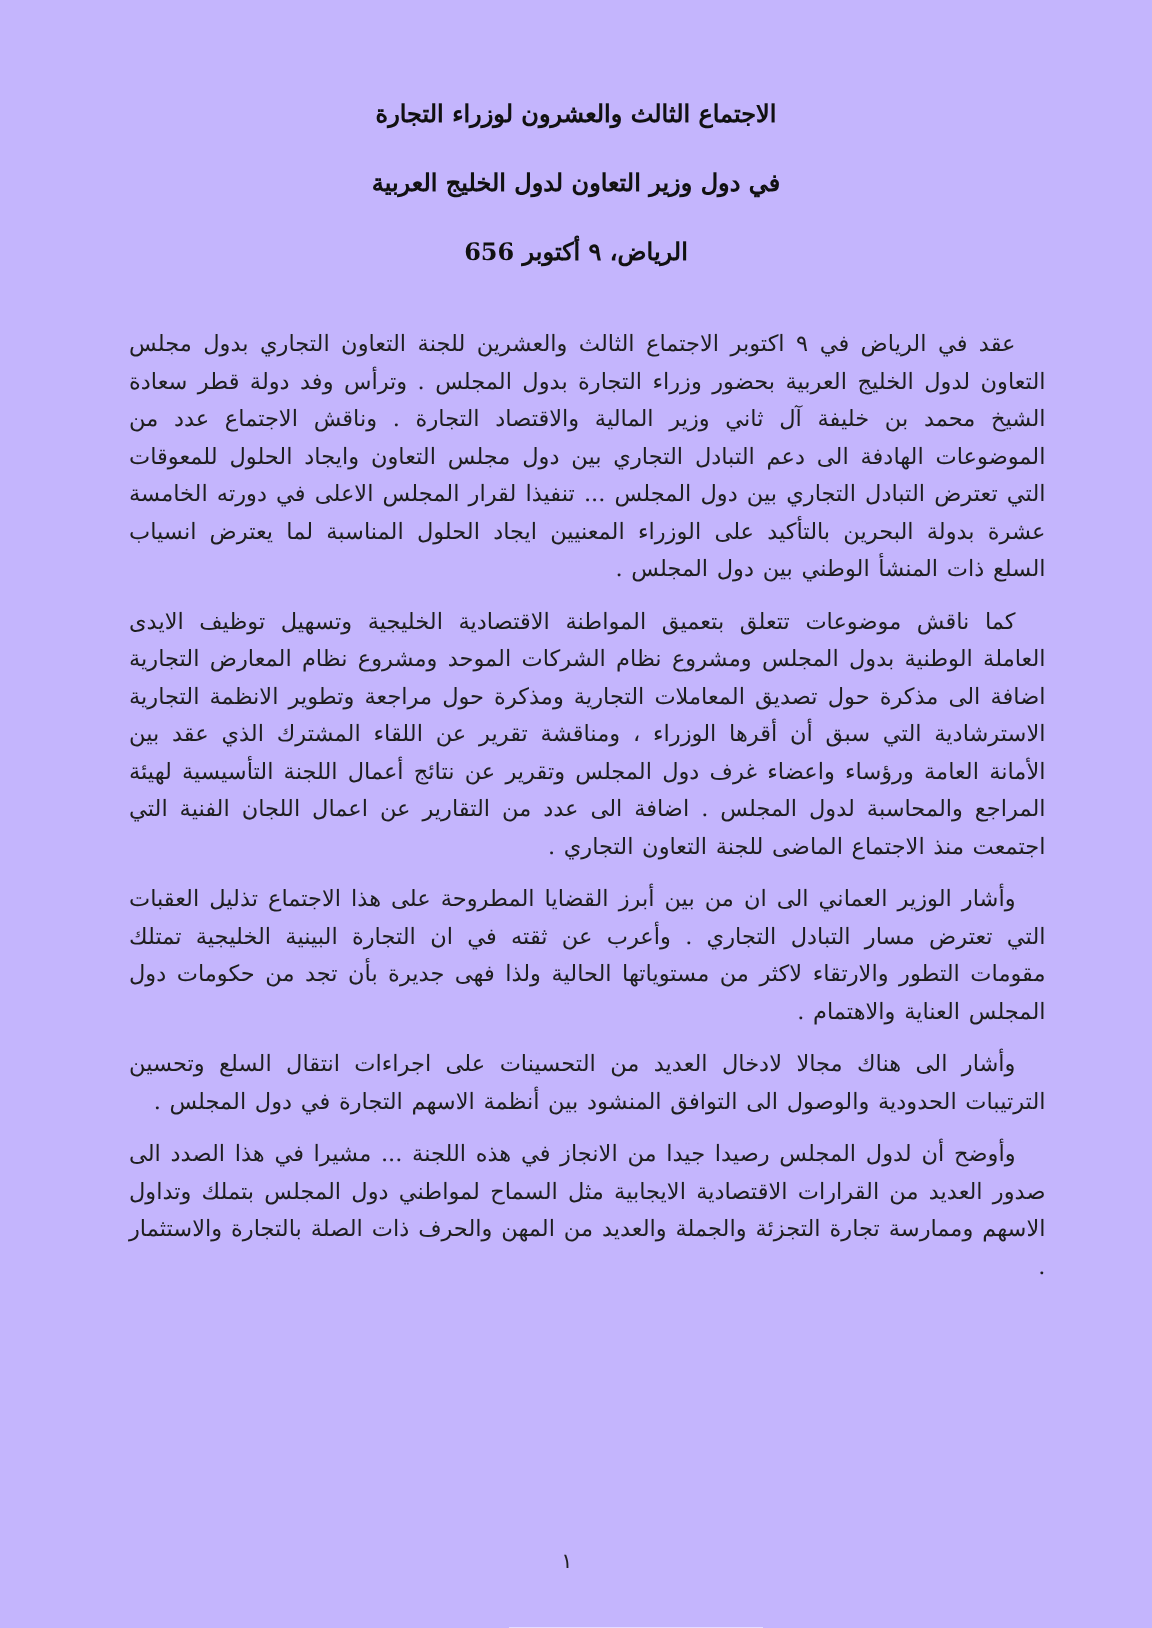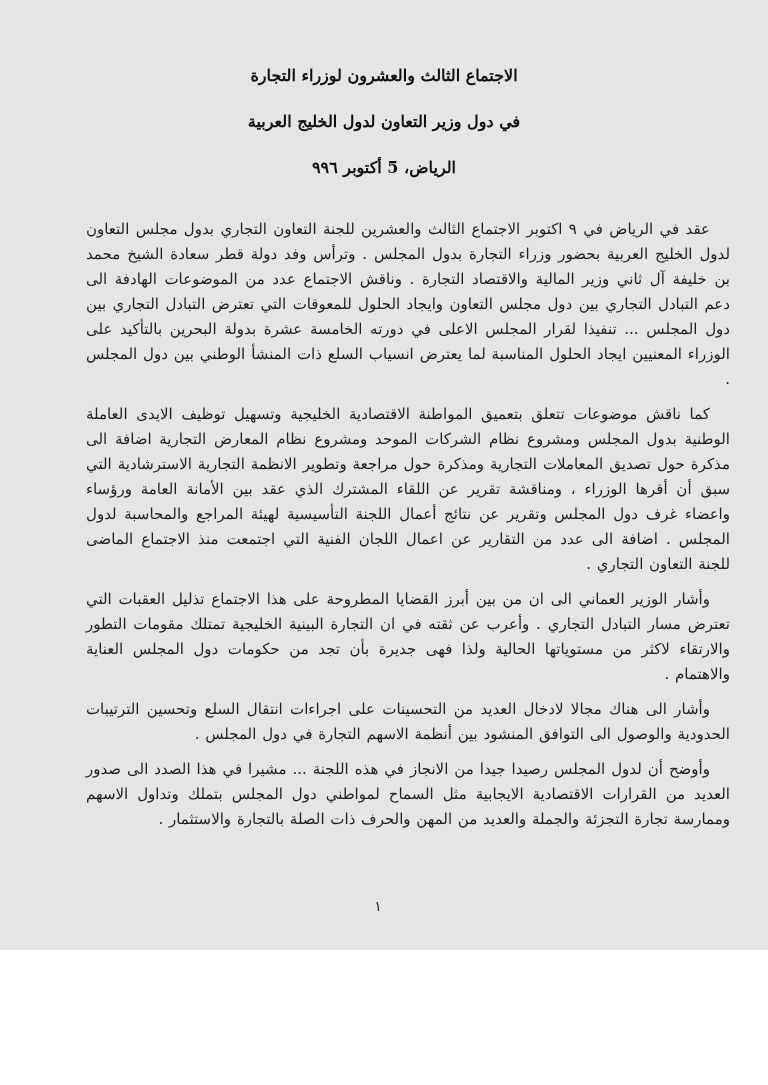--- a/index.html
+++ b/index.html
@@ -3,23 +3,23 @@
 <meta charset="utf-8">
 <style>
   html, body {
     margin: 0;
     padding: 0;
     background: #ffffff;
   }
   .page {
     position: relative;
     width: 768px;
-    height: 950px;
+    height: 1085px;
     margin: 0 auto;
-    background: #e5e5e5;
+    background: #c4b5fd;
     color: #1c1c1c;
     box-sizing: border-box;
     overflow: hidden;
     font-family: "DejaVu Serif", serif;
   }
   .title-block {
     padding-top: 66px;
     text-align: center;
     direction: rtl;
   }
@@ -30,21 +30,21 @@
     margin-bottom: 27px;
     letter-spacing: 0.2px;
     color: #111111;
   }
   .title-line.date-line {
     margin-bottom: 0;
   }
   .body-text {
     direction: rtl;
     box-sizing: border-box;
-    padding: 40px 38px 0 86px;
+    padding: 40px 71px 0 86px;
     text-align: justify;
     text-justify: inter-word;
   }
   .para {
     margin: 0 0 10px 0;
     font-size: 15px;
     line-height: 25px;
     word-spacing: 1px;
     color: #1e1e1e;
   }
@@ -63,21 +63,21 @@
   }
 </style>
 </head>
 <body>
 
 <div class="page">
 
   <header class="title-block">
     <div class="title-line">الاجتماع الثالث والعشرون لوزراء التجارة</div>
     <div class="title-line">في دول وزير التعاون لدول الخليج العربية</div>
-    <div class="title-line date-line">الرياض، 5 أكتوبر ٩٩٦</div>
+    <div class="title-line date-line">الرياض، ٩ أكتوبر 656</div>
   </header>
 
   <main class="body-text">
     <p class="para indent">عقد في الرياض في ٩ اكتوبر الاجتماع الثالث والعشرين للجنة التعاون التجاري بدول مجلس التعاون لدول الخليج العربية بحضور وزراء التجارة بدول المجلس . وترأس وفد دولة قطر سعادة الشيخ محمد بن خليفة آل ثاني وزير المالية والاقتصاد التجارة . وناقش الاجتماع عدد من الموضوعات الهادفة الى دعم التبادل التجاري بين دول مجلس التعاون وايجاد الحلول للمعوقات التي تعترض التبادل التجاري بين دول المجلس ... تنفيذا لقرار المجلس الاعلى في دورته الخامسة عشرة بدولة البحرين بالتأكيد على الوزراء المعنيين ايجاد الحلول المناسبة لما يعترض انسياب السلع ذات المنشأ الوطني بين دول المجلس .</p>
     <p class="para indent">كما ناقش موضوعات تتعلق بتعميق المواطنة الاقتصادية الخليجية وتسهيل توظيف الايدى العاملة الوطنية بدول المجلس ومشروع نظام الشركات الموحد ومشروع نظام المعارض التجارية اضافة الى مذكرة حول تصديق المعاملات التجارية ومذكرة حول مراجعة وتطوير الانظمة التجارية الاسترشادية التي سبق أن أقرها الوزراء ، ومناقشة تقرير عن اللقاء المشترك الذي عقد بين الأمانة العامة ورؤساء واعضاء غرف دول المجلس وتقرير عن نتائج أعمال اللجنة التأسيسية لهيئة المراجع والمحاسبة لدول المجلس . اضافة الى عدد من التقارير عن اعمال اللجان الفنية التي اجتمعت منذ الاجتماع الماضى للجنة التعاون التجاري .</p>
     <p class="para indent">وأشار الوزير العماني الى ان من بين أبرز القضايا المطروحة على هذا الاجتماع تذليل العقبات التي تعترض مسار التبادل التجاري . وأعرب عن ثقته في ان التجارة البينية الخليجية تمتلك مقومات التطور والارتقاء لاكثر من مستوياتها الحالية ولذا فهى جديرة بأن تجد من حكومات دول المجلس العناية والاهتمام .</p>
     <p class="para indent">وأشار الى هناك مجالا لادخال العديد من التحسينات على اجراءات انتقال السلع وتحسين الترتيبات الحدودية والوصول الى التوافق المنشود بين أنظمة الاسهم التجارة في دول المجلس .</p>
     <p class="para indent">وأوضح أن لدول المجلس رصيدا جيدا من الانجاز في هذه اللجنة ... مشيرا في هذا الصدد الى صدور العديد من القرارات الاقتصادية الايجابية مثل السماح لمواطني دول المجلس بتملك وتداول الاسهم وممارسة تجارة التجزئة والجملة والعديد من المهن والحرف ذات الصلة بالتجارة والاستثمار .</p>
   </main>
 

